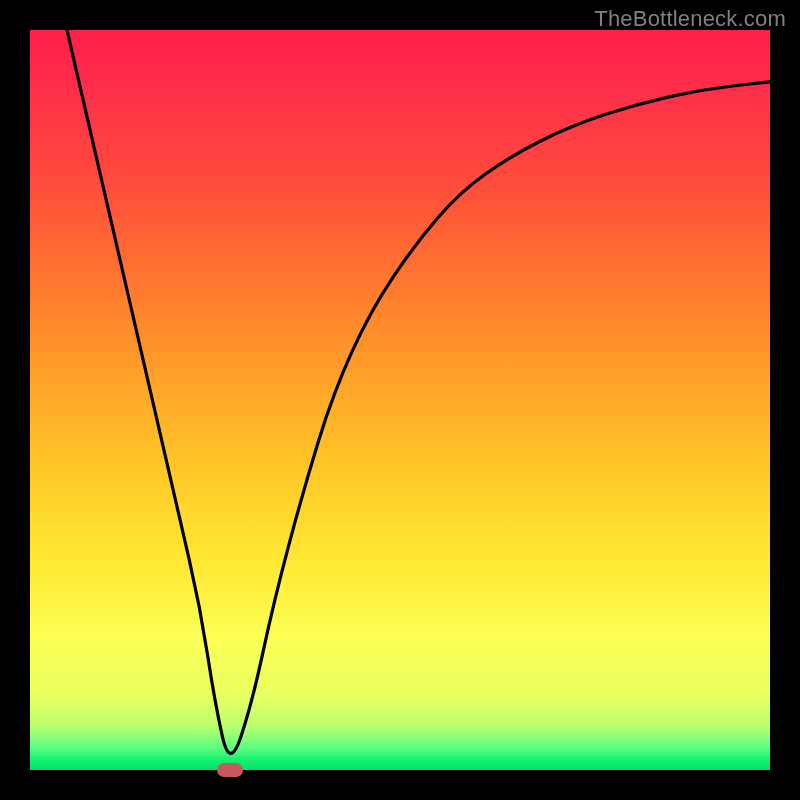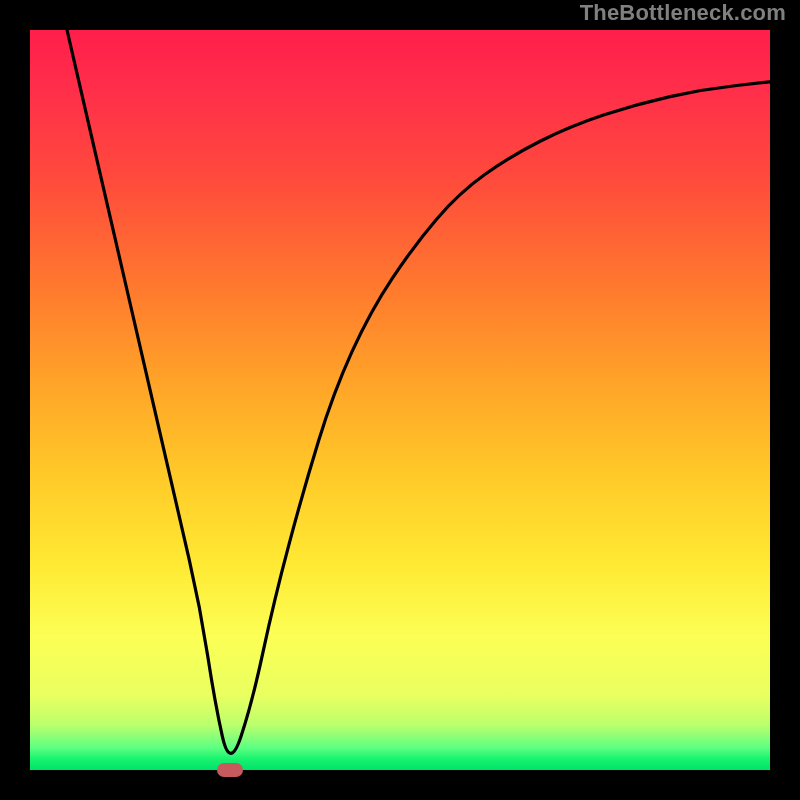--- a/index.html
+++ b/index.html
@@ -36,26 +36,26 @@
       #fcff55 82%,
       #e9ff60 90%,
       #b9ff6e 94%,
       #5dff82 97%,
       #18f36e 98.5%,
       #00e26a 100%
     );
   }
   .watermark {
     position: absolute;
-    top: 0;
+    top: 6px;
     right: 14px;
     color: #808080;
     font-size: 22px;
     letter-spacing: 0.2px;
-    font-weight: 700;
+    font-weight: 400;
     user-select: none;
   }
   .marker {
     position: absolute;
     width: 26px;
     height: 14px;
     border-radius: 8px;
     background: #c65a5d;
     transform: translate(-50%, -50%);
   }

